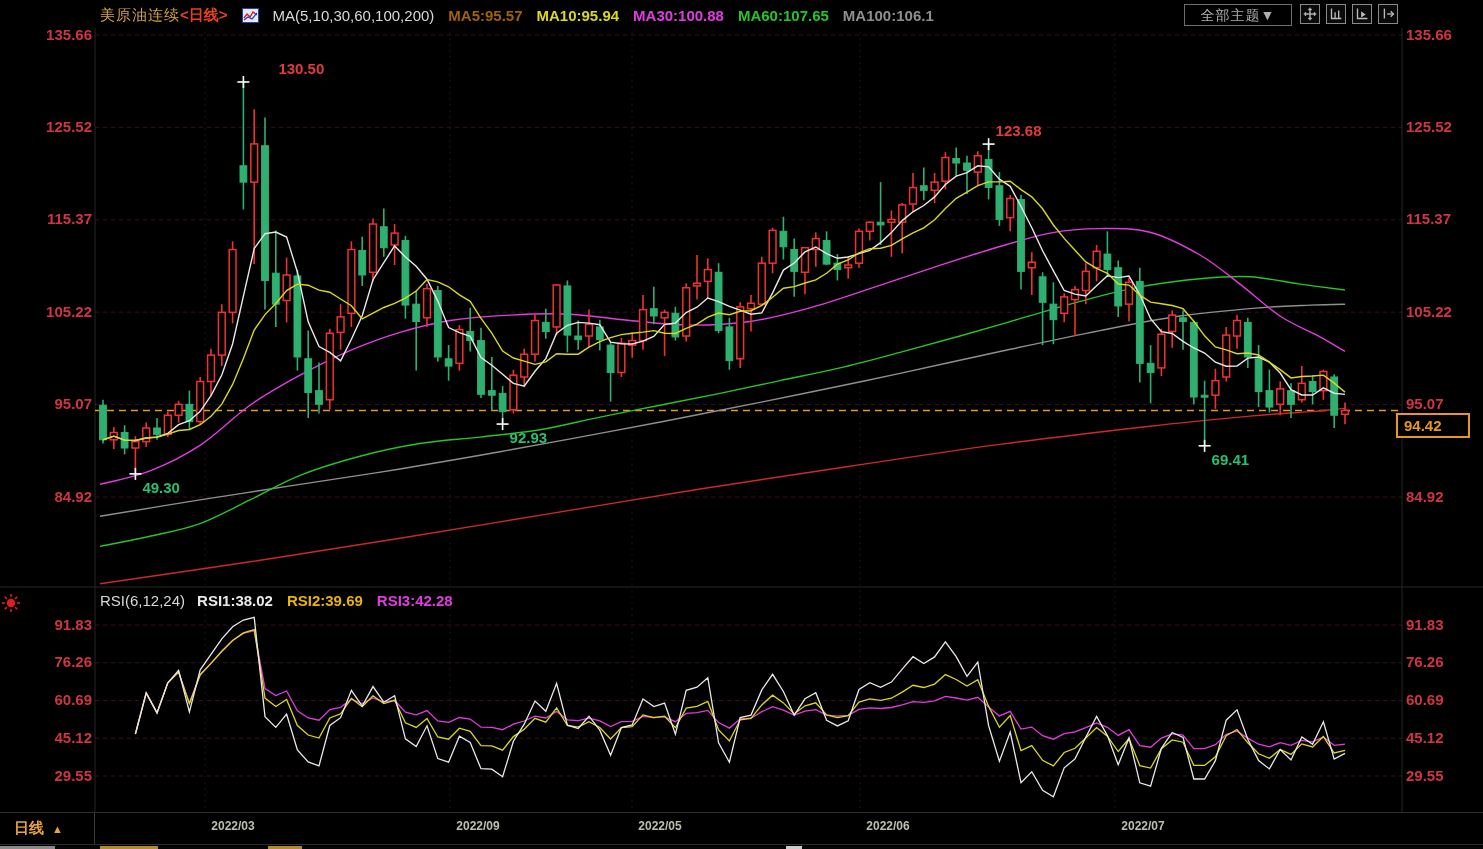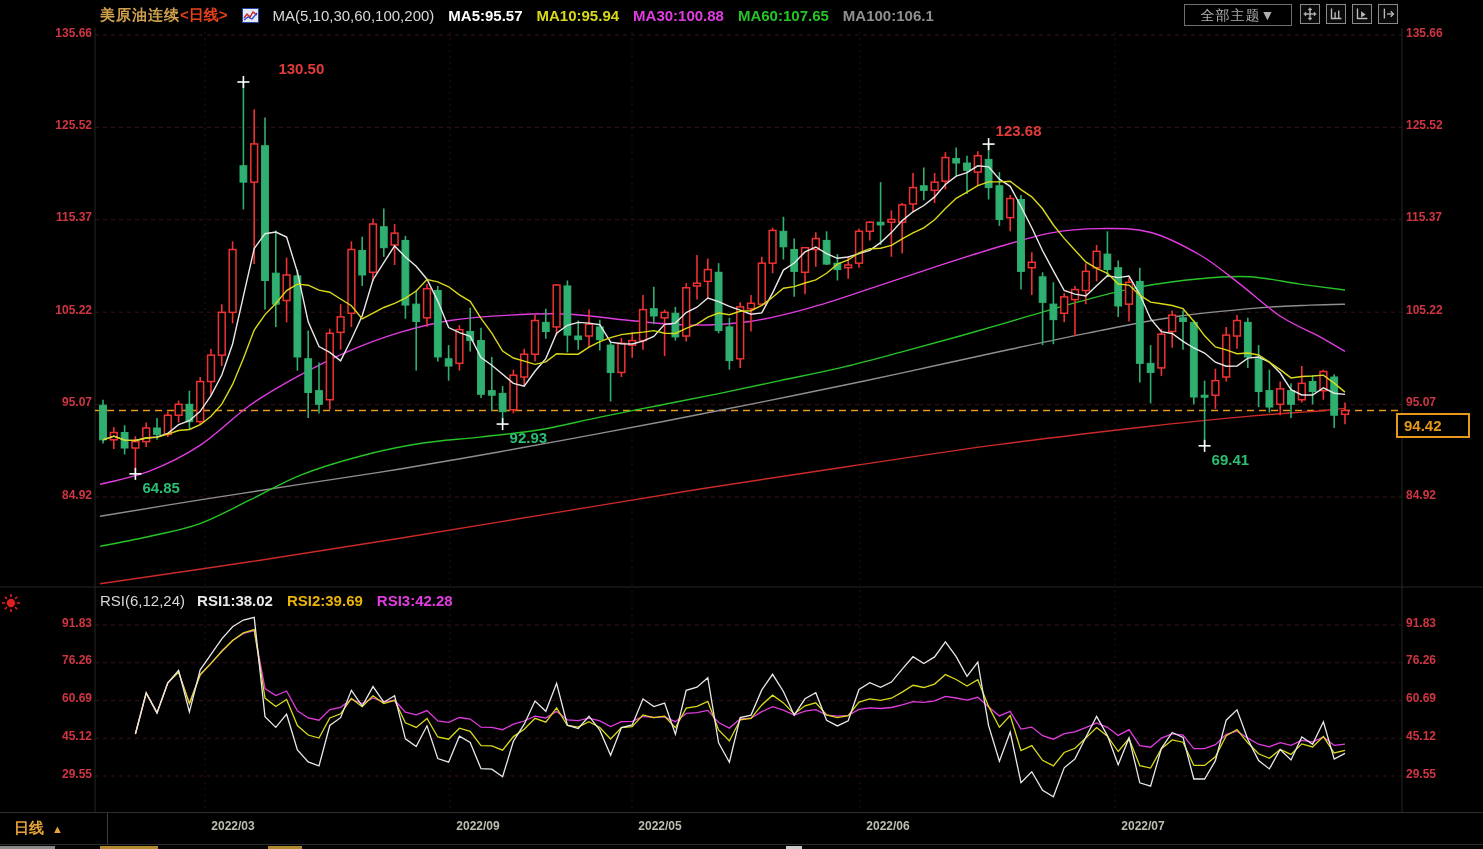--- a/index.html
+++ b/index.html
@@ -2,40 +2,40 @@
 <html><head>
 <meta charset="utf-8">
 <style>
   html,body{margin:0;padding:0;background:#000;}
   body{width:1483px;height:849px;overflow:hidden;position:relative;
        font-family:"Liberation Sans","DejaVu Sans",sans-serif;}
   .screen{position:absolute;inset:0;background:#000;}
   #chart-svg{position:absolute;left:0;top:0;}
   .hdr{position:absolute;left:100px;top:4px;height:22px;display:flex;align-items:center;gap:14px;
        font-size:15px;white-space:nowrap;z-index:5;}
-  .hdr .t-name{font-weight:bold;letter-spacing:1px;}
+  .hdr .t-name{font-weight:normal;letter-spacing:1px;}
   .hdr .t-period{font-weight:bold;}
   .hdr .ma-label{color:#d8d8d8;}
   .kicon{display:inline-block;width:17px;height:15px;}
   .legend-item{font-weight:600;}
   .dropdown{position:absolute;left:1184px;top:4px;width:106px;height:20px;border:1px solid #6d6d6d;
        color:#b0b0b0;font-size:14px;text-align:center;line-height:20px;z-index:6;letter-spacing:1px;}
   .toolbar{position:absolute;left:1300px;top:4px;display:flex;gap:6px;z-index:6;}
   .tbtn{width:20px;height:20px;border:1px solid #8a8a8a;box-sizing:border-box;background:#0a0a0a;}
-  .ylab{position:absolute;font-size:12px;font-weight:bold;z-index:4;}
+  .ylab{position:absolute;font-size:15px;font-weight:bold;z-index:4;}
   .ylab.left{width:90px;text-align:right;left:2px;}
   .ylab.right{left:1406px;}
   .ann{position:absolute;font-size:15px;font-weight:bold;z-index:4;}
   .rsi-hdr{position:absolute;left:100px;top:592px;display:flex;gap:12px;font-size:15px;z-index:5;white-space:nowrap;}
   .rsi-hdr .rsi-label{color:#d8d8d8;}
   .lp-box{position:absolute;left:1396px;width:64px;height:21px;border:2px solid;z-index:6;
        font-size:15px;font-weight:bold;line-height:21px;padding-left:6px;background:#000;}
   .bottom-bar{position:absolute;left:0;top:812px;width:1483px;height:33px;border-top:1px solid #2e2e2e;
        border-bottom:1px solid #2e2e2e;box-sizing:border-box;background:#000;z-index:3;}
-  .period-cell{position:absolute;left:0;top:0;width:108px;height:31px;border-right:1px solid #3c3c3c;
+  .period-cell{position:absolute;left:0;top:0;width:95px;height:31px;border-right:1px solid #3c3c3c;
        box-sizing:border-box;line-height:30px;padding-left:14px;font-size:15px;font-weight:bold;cursor:pointer;}
   .period-cell .tri{font-size:11px;margin-left:8px;}
   .date-label{position:absolute;top:6px;width:90px;text-align:center;font-size:12px;font-weight:bold;}
   .bottom-strip{position:absolute;left:0;top:846px;width:1483px;height:3px;background:#050505;z-index:3;}
   .sliver{position:absolute;top:0;height:3px;}
   .alarm{position:absolute;left:1px;top:592px;width:22px;height:22px;z-index:5;}
 </style>
 </head>
 <body>
 
@@ -345,21 +345,21 @@
     <span><span class="t-name" style="color: rgb(207, 161, 76);">美原油连续</span><span class="t-period" style="color: rgb(232, 66, 28); margin-top: 44px;">&lt;日线&gt;</span></span>
     <span class="kicon">
       <svg width="17" height="15" viewBox="0 0 17 15">
         <rect x="0.5" y="0.5" width="16" height="14" fill="#e8e8f2" stroke="#2244aa"></rect>
         <polyline points="2,10 5,6 8,9 11,4 15,7" fill="none" stroke="#cc2222" stroke-width="1.4"></polyline>
         <polyline points="2,12 6,9 10,11 15,5" fill="none" stroke="#2244cc" stroke-width="1.2"></polyline>
       </svg>
     </span>
     <span class="ma-label">MA(5,10,30,60,100,200)</span>
     <span id="ma-legend" style="display:flex;gap:14px;">
-        <span class="legend-item" style="color: #ffffff;">MA5:95.57</span>
+        <span class="legend-item" style="color: #a16207;">MA5:95.57</span>
         <span class="legend-item" style="color: rgb(217, 217, 26);">MA10:95.94</span>
         <span class="legend-item" style="color: rgb(224, 60, 224);">MA30:100.88</span>
         <span class="legend-item" style="color: rgb(39, 196, 39);">MA60:107.65</span>
         <span class="legend-item" style="color: rgb(143, 143, 143);">MA100:106.1</span>
       </span>
   </div>
 
   <div class="dropdown" style="color: rgb(176, 176, 176);">全部主题▼</div>
   <div class="toolbar" id="toolbar">
       <div class="tbtn"><svg width="18" height="18" viewBox="0 0 20 20" style="stroke:#bbbbbb;stroke-width:1.5;">
@@ -430,21 +430,21 @@
       <div class="ylab right" style="top: 653.25px; color: rgb(207, 54, 66);">76.26</div>
       <div class="ylab left" style="top: 691px; color: rgb(207, 54, 66);">60.69</div>
       <div class="ylab right" style="top: 691px; color: rgb(207, 54, 66);">60.69</div>
       <div class="ylab left" style="top: 728.75px; color: rgb(207, 54, 66);">45.12</div>
       <div class="ylab right" style="top: 728.75px; color: rgb(207, 54, 66);">45.12</div>
       <div class="ylab left" style="top: 766.5px; color: rgb(207, 54, 66);">29.55</div>
       <div class="ylab right" style="top: 766.5px; color: rgb(207, 54, 66);">29.55</div>
       <div class="ann" style="left: 250.4px; top: 59.9831px; color: rgb(226, 59, 59); margin-left: 28px;">130.50</div>
       <div class="ann" style="left: 995.6px; top: 122.081px; color: rgb(226, 59, 59);">123.68</div>
       <div class="ann" style="left: 509.6px; top: 429.067px; color: rgb(42, 191, 115);">92.93</div>
-      <div class="ann" style="left: 142.4px; top: 478.873px; color: rgb(42, 191, 115);">64.85</div>
+      <div class="ann" style="left: 142.4px; top: 478.873px; color: rgb(42, 191, 115);">49.30</div>
       <div class="ann" style="left: 1211.6px; top: 450.829px; color: rgb(42, 191, 115);">69.41</div>
     </div>
 
   <div class="lp-box" id="lp-box" style="top: 412.5px; border-color: rgb(232, 153, 28); color: rgb(232, 153, 28);">
     <span>94.42</span>
   </div>
 
   <div class="bottom-bar">
     <div class="period-cell" style="color: rgb(232, 163, 59);">
       <span>日线</span><span class="tri">▲</span>

